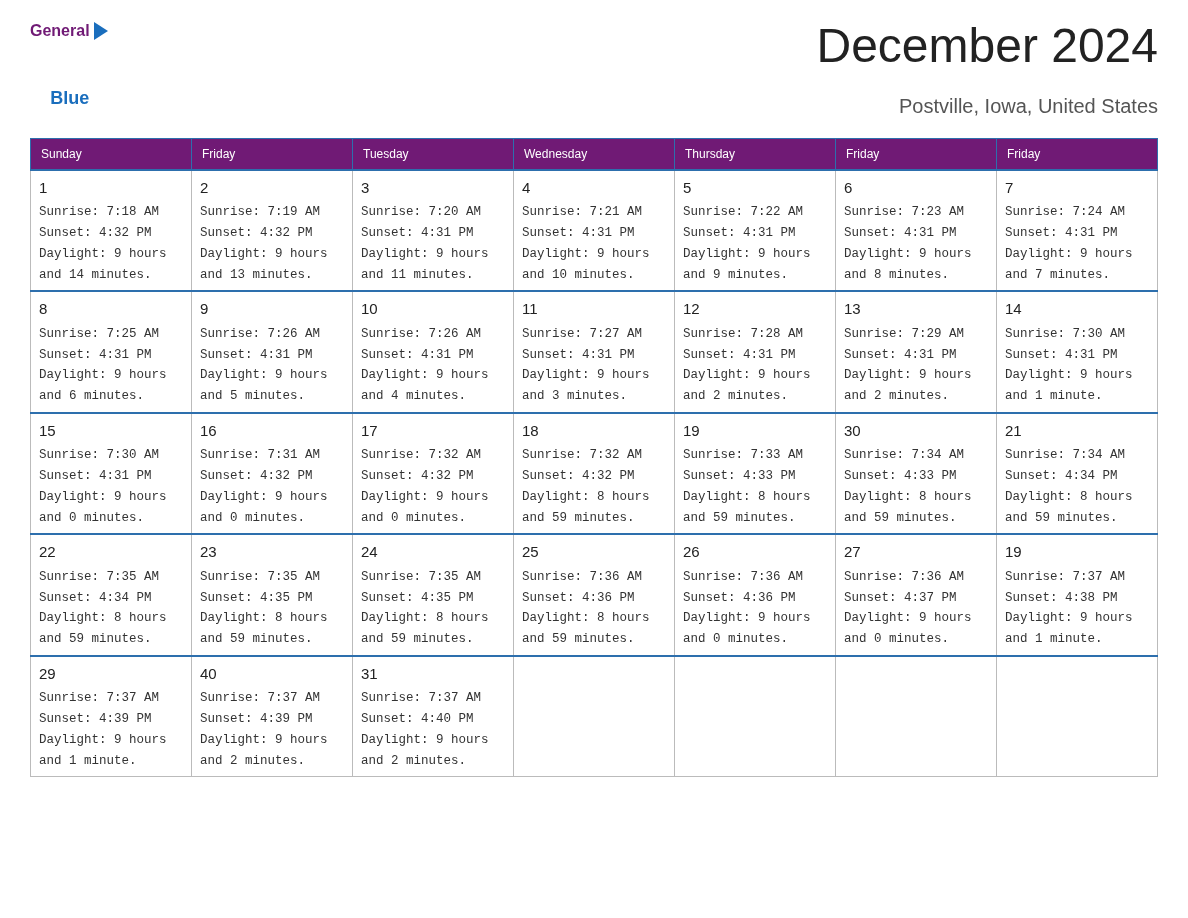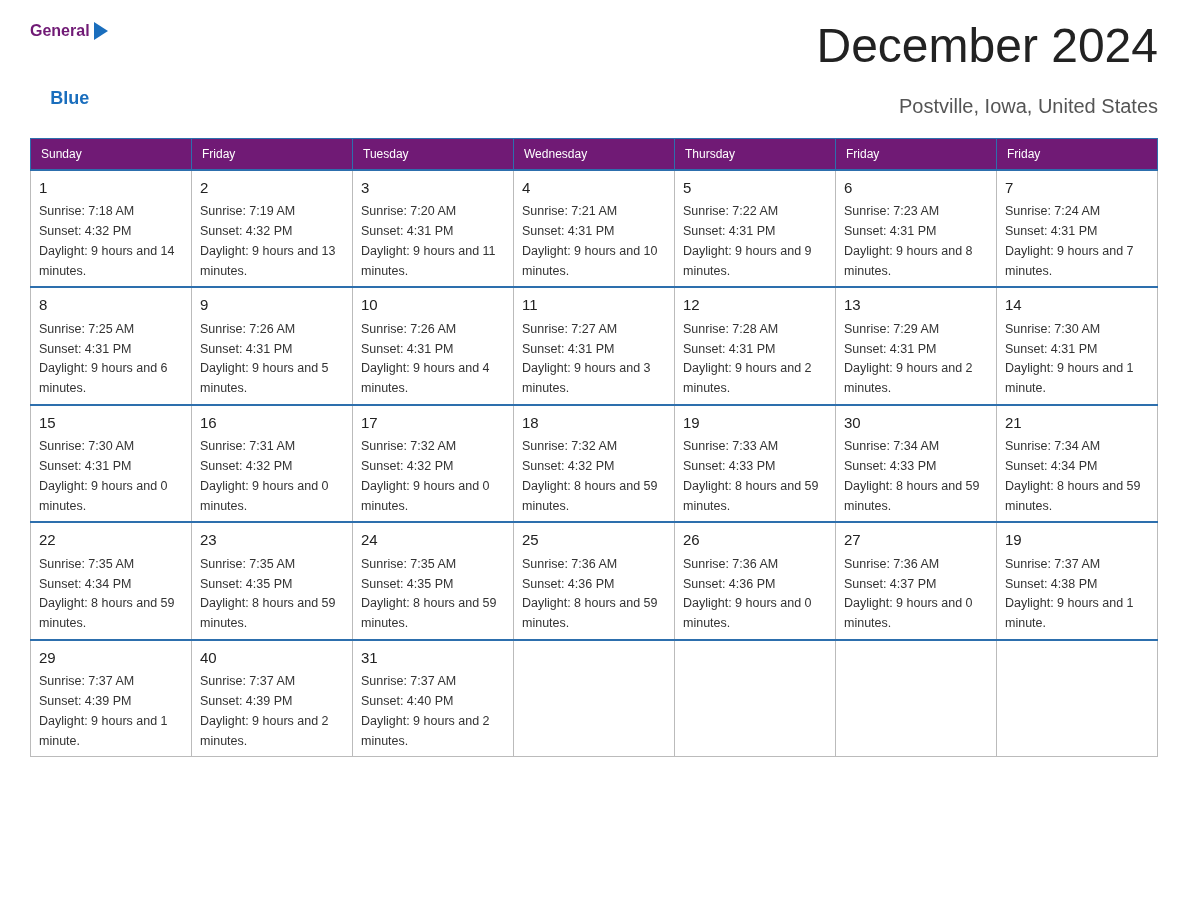--- a/index.html
+++ b/index.html
@@ -81,20 +81,21 @@
       font-size: 15px;
       font-weight: normal;
       color: #222;
       display: block;
       margin-bottom: 2px;
     }
     .day-info {
       font-size: 12.5px;
       color: #333;
       line-height: 1.5;
+      font-family: Liberation Mono, monospace;
     }
     .week-row td {
       border-top: 2px solid #2d6fad;
     }
   </style>
 </head>
 <body>
 
 <div class="header">
   <div class="logo-block">

